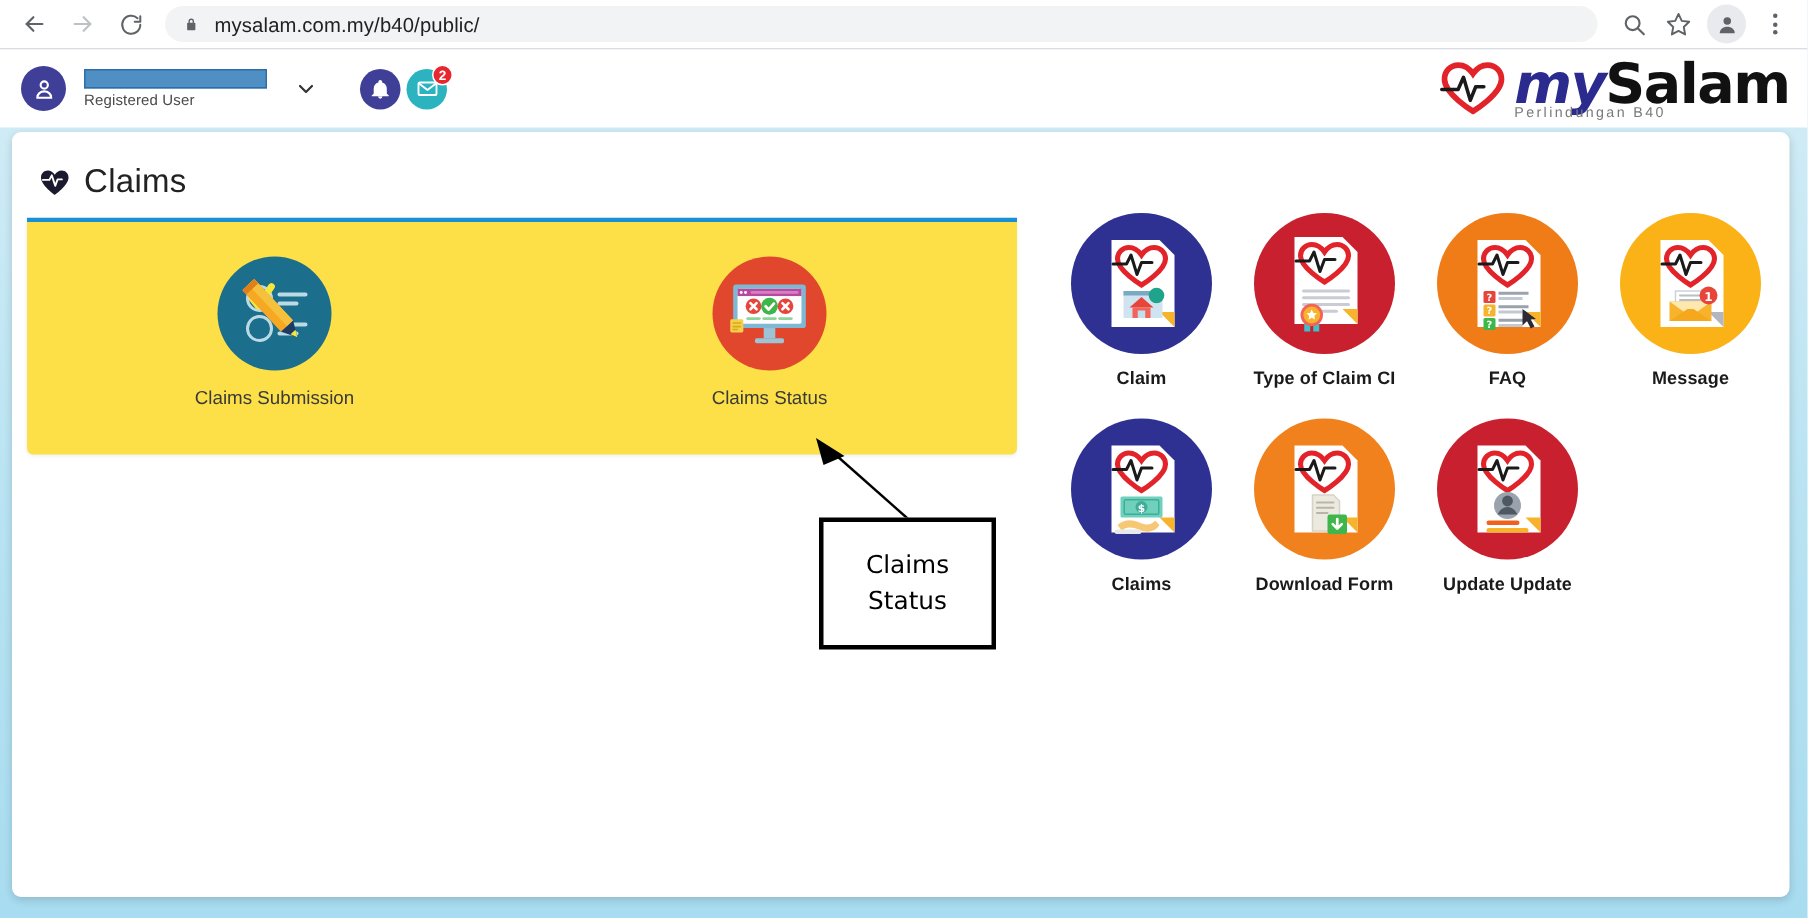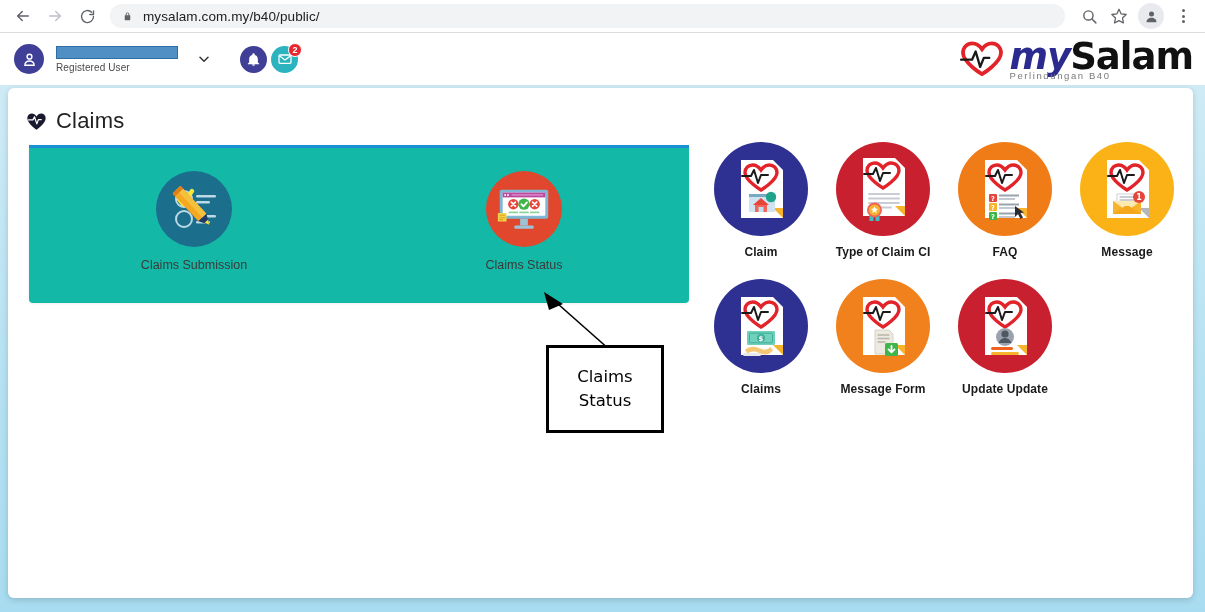--- a/index.html
+++ b/index.html
@@ -165,23 +165,23 @@
   .card-title h1 {
     font-size: 22px;
     font-weight: normal;
     color: #222;
     letter-spacing: .2px;
   }
 
   
   .left-panel {
     position: absolute;
-    left: 29px; top: 145px;
+    left: 18px; top: 145px;
     width: 660px; height: 158px;
-    background: #14b8a6;
+    background: #fde047;
     border-top: 3px solid #1b8fd6;
     border-radius: 0 0 4px 4px;
     box-shadow: 0 1px 3px rgba(0,0,0,.07);
   }
   .tiles {
     display: flex;
     height: 100%;
     padding-top: 23px;
   }
   .tile {
@@ -537,21 +537,21 @@
         <path d="M20 37h14l4 4v20H20z" fill="#eceae0" stroke="#d6d3c6" stroke-width="1"></path>
         <g stroke="#b9b6a8" stroke-width="1.4" stroke-linecap="round">
           <line x1="23" y1="42" x2="34" y2="42"></line>
             <line x1="23" y1="45.5" x2="34" y2="45.5"></line>
             <line x1="23" y1="49" x2="30" y2="49"></line>
         </g>
         <rect x="30" y="50" width="13" height="13" rx="1.5" fill="#3eb64a"></rect>
         <path d="M36.5 53v6M33.5 56.4l3 3 3-3" fill="none" stroke="#fff" stroke-width="1.8" stroke-linecap="round" stroke-linejoin="round"></path>
       </svg>
     </div>
-    <div class="grid-label">Message Form</div>
+    <div class="grid-label">Download Form</div>
   </div>
 
   <div class="grid-item">
     <div class="grid-circle" style="background:#c8202e">
       <svg width="56" height="66" viewBox="0 0 56 66">
         <path d="M8 4h32l10 10v48H8z" fill="#fff"></path>
         <polygon points="40,52 50,52 50,62" fill="#f7b32b"></polygon>
         <path d="M28 34S12 24.5 12 16.5C12 12 15.6 9 19.6 9c3 0 6.2 1.9 8.4 5 2.2-3.1 5.4-5 8.4-5 4 0 7.6 3 7.6 7.5C44 24.5 28 34 28 34z" fill="none" stroke="#e2232a" stroke-width="3.4"></path>
         <polyline points="9,20 18,20 21,14 25,27 28,19 35,19" fill="none" stroke="#1a1a1a" stroke-width="2" stroke-linejoin="round" stroke-linecap="round"></polyline>
         <circle cx="28" cy="44" r="9" fill="#9aa3ad"></circle>

